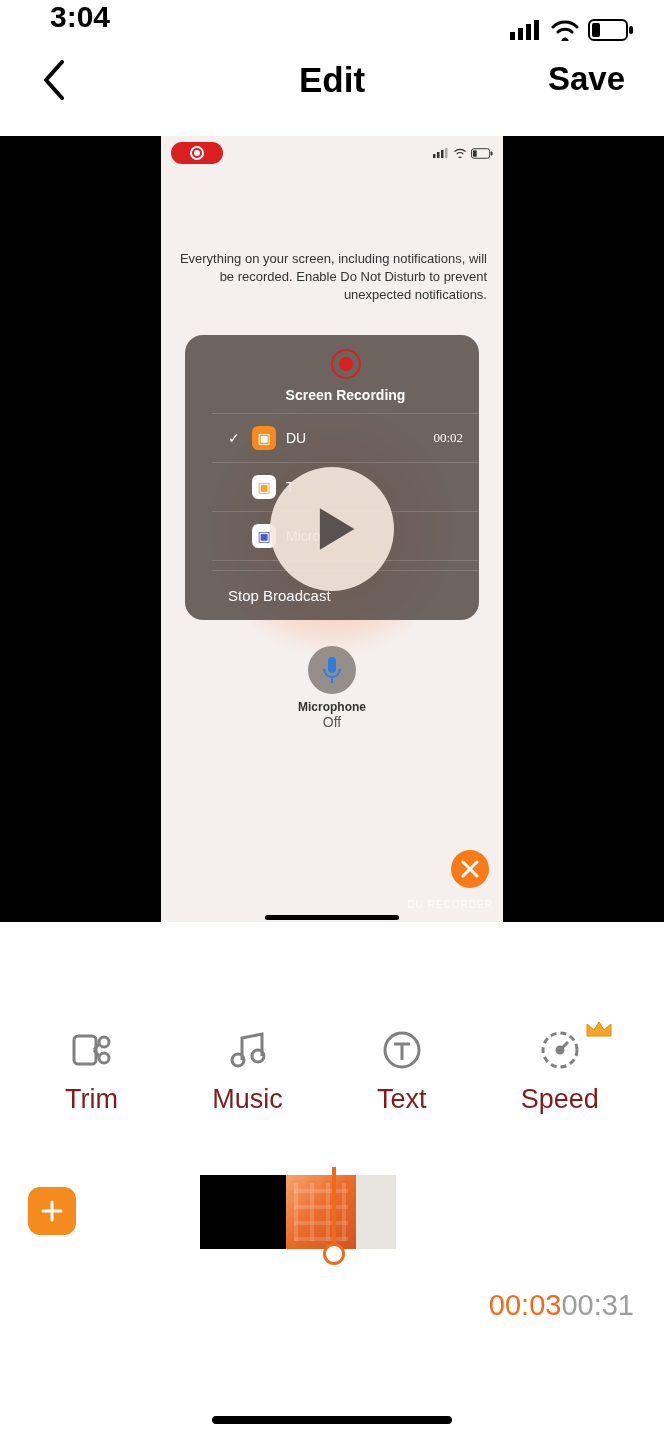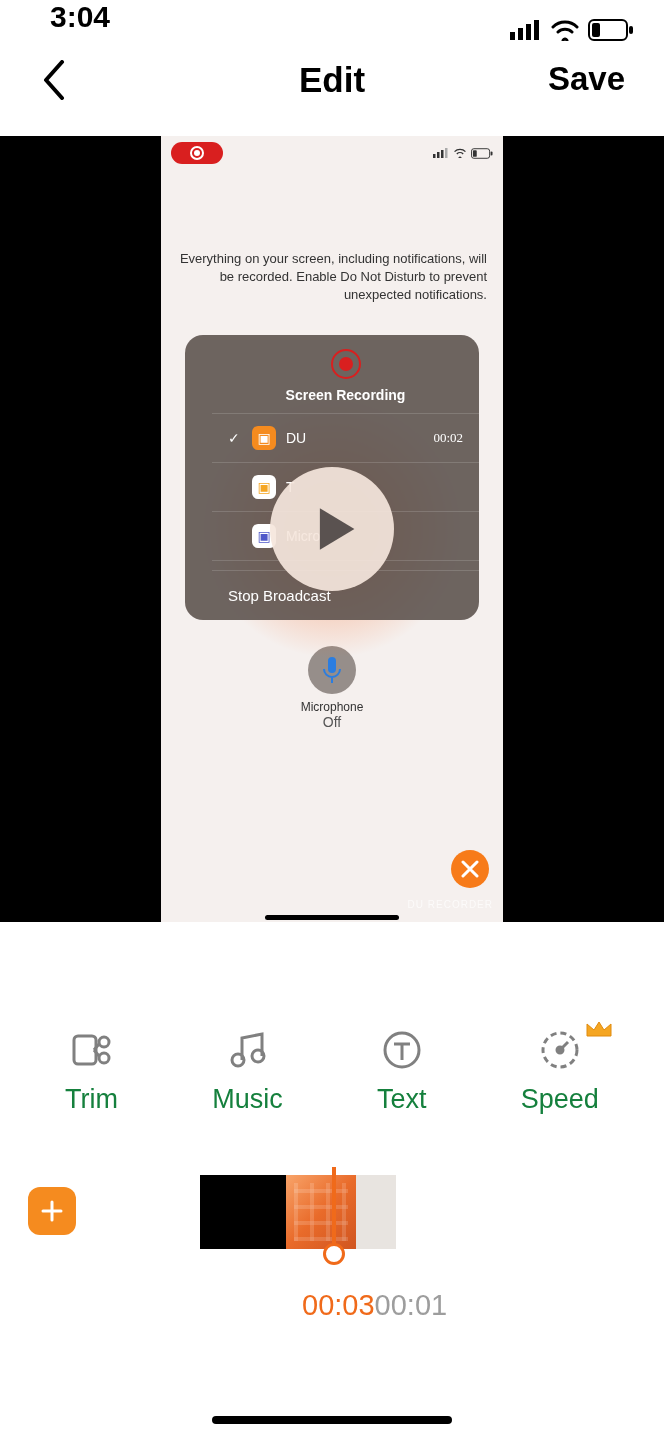--- a/index.html
+++ b/index.html
@@ -25,45 +25,45 @@
   .rec-title { font-size:14px; font-weight:600; }
   .rec-row { display:flex; align-items:center; gap:10px; padding:12px 16px; border-top:1px solid rgba(255,255,255,0.15); font-size:14px; }
   .rec-row .chk { width:14px; visibility:hidden; }
   .rec-row.sel .chk { visibility:visible; }
   .rec-row .icn { width:24px; height:24px; border-radius:6px; display:flex; align-items:center; justify-content:center; font-size:14px; }
   .rec-row .lbl { flex:1; }
   .rec-row .tm { font-size:13px;font-family:Liberation Serif, serif; }
   .rec-stop { padding:16px; border-top:1px solid rgba(255,255,255,0.15); font-size:15px; }
   .mic-block { text-align:center; margin-top:26px; }
   .mic-circle { width:48px; height:48px; border-radius:50%; background:rgba(110,100,95,0.7); display:flex; align-items:center; justify-content:center; margin:0 auto 6px; }
-  .mic-label { font-size:12px; font-weight:400; color:#333; }
+  .mic-label { font-size:12px; font-weight:700; color:#333; }
   .mic-sub { font-size:14px; color:#555; }
   .fab-x { position:absolute; right:14px; bottom:34px; width:38px; height:38px; border-radius:50%; background:#f77b19; display:flex; align-items:center; justify-content:center; color:#fff; font-size:22px; font-weight:700; }
   .watermark { position:absolute; right:10px; bottom:12px; font-size:10px; letter-spacing:1px; color:rgba(255,255,255,0.7); }
   .home-ind-inner { position:absolute; left:50%; bottom:2px; transform:translateX(-50%); width:134px; height:5px; background:#000; border-radius:3px; }
   .play-overlay { position:absolute; left:50%; top:50%; transform:translate(-50%,-50%); width:124px; height:124px; border-radius:50%; background:rgba(245,230,220,0.92); display:flex; align-items:center; justify-content:center; }
   .play-overlay svg { width:46px; height:46px; margin-left:8px; }
   .orange-glow { position:absolute; left:50%; top:50%; transform:translate(-50%,-50%); width:260px; height:260px; background:radial-gradient(circle, rgba(247,100,30,0.6) 0%, rgba(247,100,30,0) 70%); border-radius:50%; pointer-events:none; }
   .tool-row { display:flex; justify-content:space-around; padding:108px 18px 0; }
-  .tool { display:flex; flex-direction:column; align-items:center; gap:14px; color:#15803d; position:relative; }
+  .tool { display:flex; flex-direction:column; align-items:center; gap:14px; color:#7f1d1d; position:relative; }
   .tool svg { width:40px; height:40px; }
   .tool-label { font-size:27px; }
   .crown { position:absolute; top:-12px; right:-14px; }
   .crown svg { width:28px; height:22px; }
   .timeline { position:relative; height:90px; margin:60px 0 0; }
   .clips { position:absolute; left:200px; top:0; height:74px; display:flex; }
   .clip { height:74px; }
   .clip.a { width:86px; background:#000; }
   .clip.b { width:70px; background:linear-gradient(135deg,#f8a46a 0%, #e96b2a 50%, #d05520 100%); border-radius:0; position:relative; }
   .clip.b::after { content:""; position:absolute; inset:8px; background: repeating-linear-gradient(0deg, rgba(255,255,255,0.3) 0 4px, transparent 4px 16px), repeating-linear-gradient(90deg, rgba(255,255,255,0.3) 0 4px, transparent 4px 16px); opacity:.5; }
   .clip.c { width:40px; background:#e8e4e0; }
   .playhead { position:absolute; left:332px; top:-8px; width:4px; height:90px; background:#f06a1a; }
   .playhead::after { content:""; position:absolute; left:50%; bottom:-8px; transform:translateX(-50%); width:16px; height:16px; border:3px solid #f06a1a; border-radius:50%; background:#fff; }
   .add-btn { position:absolute; left:28px; top:12px; width:48px; height:48px; border-radius:12px; background:#f58b1f; display:flex; align-items:center; justify-content:center; color:#fff; font-size:32px; font-weight:300; }
-  .time-row { display:flex; justify-content:flex-start; padding:24px 30px 0; font-size:29px; }
+  .time-row { display:flex; justify-content:flex-end; padding:24px 30px 0; font-size:29px; }
   .time-cur { color:#f06a1a; font-weight:500; margin-left:272px; }
   .time-total { color:#9d9d9d; }
   .home-indicator { position:absolute; left:50%; bottom:14px; transform:translateX(-50%); width:240px; height:8px; background:#000; border-radius:5px; }
   .root { position:relative; width:664px; height:1438px; }
 </style>
 </head>
 <body>
 <div class="root">
 
 <div class="status-bar">
@@ -221,18 +221,18 @@
   <div class="clips">
     <div class="clip a"></div>
     <div class="clip b"></div>
     <div class="clip c"></div>
   </div>
   <div class="playhead"></div>
 </div>
 
 <div class="time-row">
   <span class="time-cur">00:03</span>
-  <span class="time-total">00:01</span>
+  <span class="time-total">00:31</span>
 </div>
 
 <div class="home-indicator"></div>
 
 </div>
 
 </body></html>

